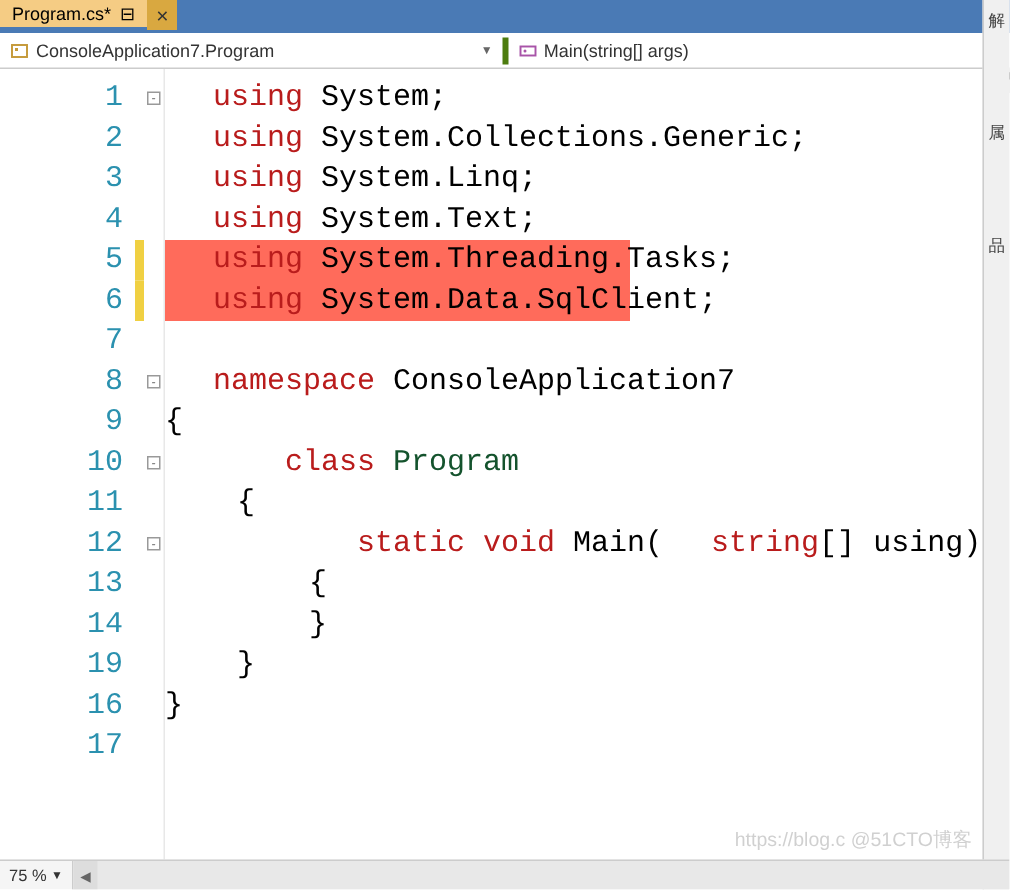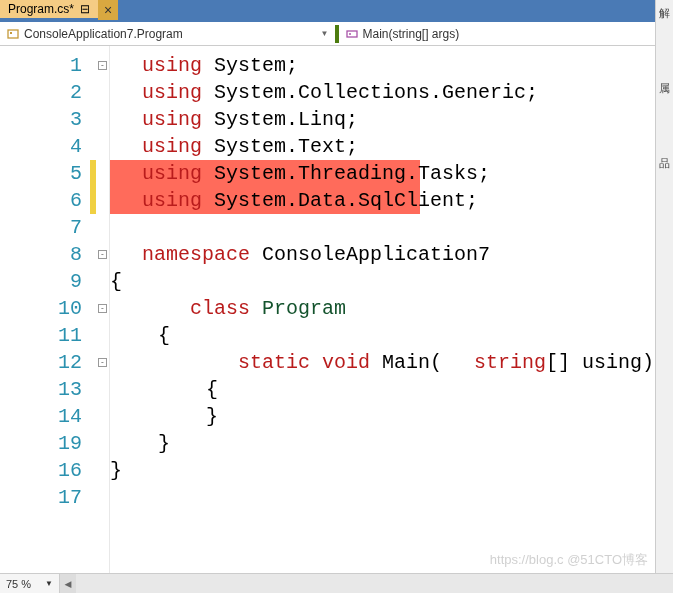--- a/index.html
+++ b/index.html
@@ -33,21 +33,21 @@
     .typ { color: #14532d; }
     .txt { color: #000; }
     .hl-red { background: #ff6b5b; position: absolute; left: 0; height: 54px; top: calc(6px + 27px * 4); width: 310px; z-index: 0; }
     .code-line.rel { position: relative; z-index: 1; }
     
     .scroll-right { position: absolute; right: 0; top: 46px; bottom: 20px; width: 16px; background: #f0f0f0; border-left: 1px solid #e0e0e0; }
     .scroll-arrow-top { width: 16px; height: 16px; display: flex; align-items: center; justify-content: center; color: #666; font-size: 10px; background: #e8e8e8; }
     .tiny-triangle { position: absolute; right: 0; top: 2px; width: 0; height: 0; border-left: 5px solid transparent; border-bottom: 5px solid #333; }
     
     .bottom-bar { position: absolute; bottom: 0; left: 0; right: 0; height: 20px; background: #f5f5f5; border-top: 1px solid #ccc; display: flex; align-items: center; }
-    .zoom { padding: 0 6px; font-size: 11px; color: #333; display: flex; align-items: center; gap: 14px; border-right: 1px solid #ccc; height: 100%; }
+    .zoom { padding: 0 6px; font-size: 11px; color: #333; display: flex; align-items: center; gap: 3px; border-right: 1px solid #ccc; height: 100%; }
     .zoom-caret { font-size: 8px; color: #333; }
     .hscroll { flex: 1; height: 100%; background: #e8e8e8; display: flex; align-items: center; }
     .hscroll-btn { width: 16px; height: 100%; display: flex; align-items: center; justify-content: center; color: #666; font-size: 9px; background: #ddd; }
     
     .side-panel { position: absolute; right: 0; top: 0; width: 18px; height: 100%; background: #f0f0f0; border-left: 1px solid #ccc; display: flex; flex-direction: column; align-items: center; padding-top: 6px; gap: 60px; font-size: 11px; color: #444; }
     
     .watermark { position: absolute; right: 25px; bottom: 24px; font-size: 13px; color: rgba(150,150,150,0.45); font-family: sans-serif; }
   </style>
 </head>
 <body>

